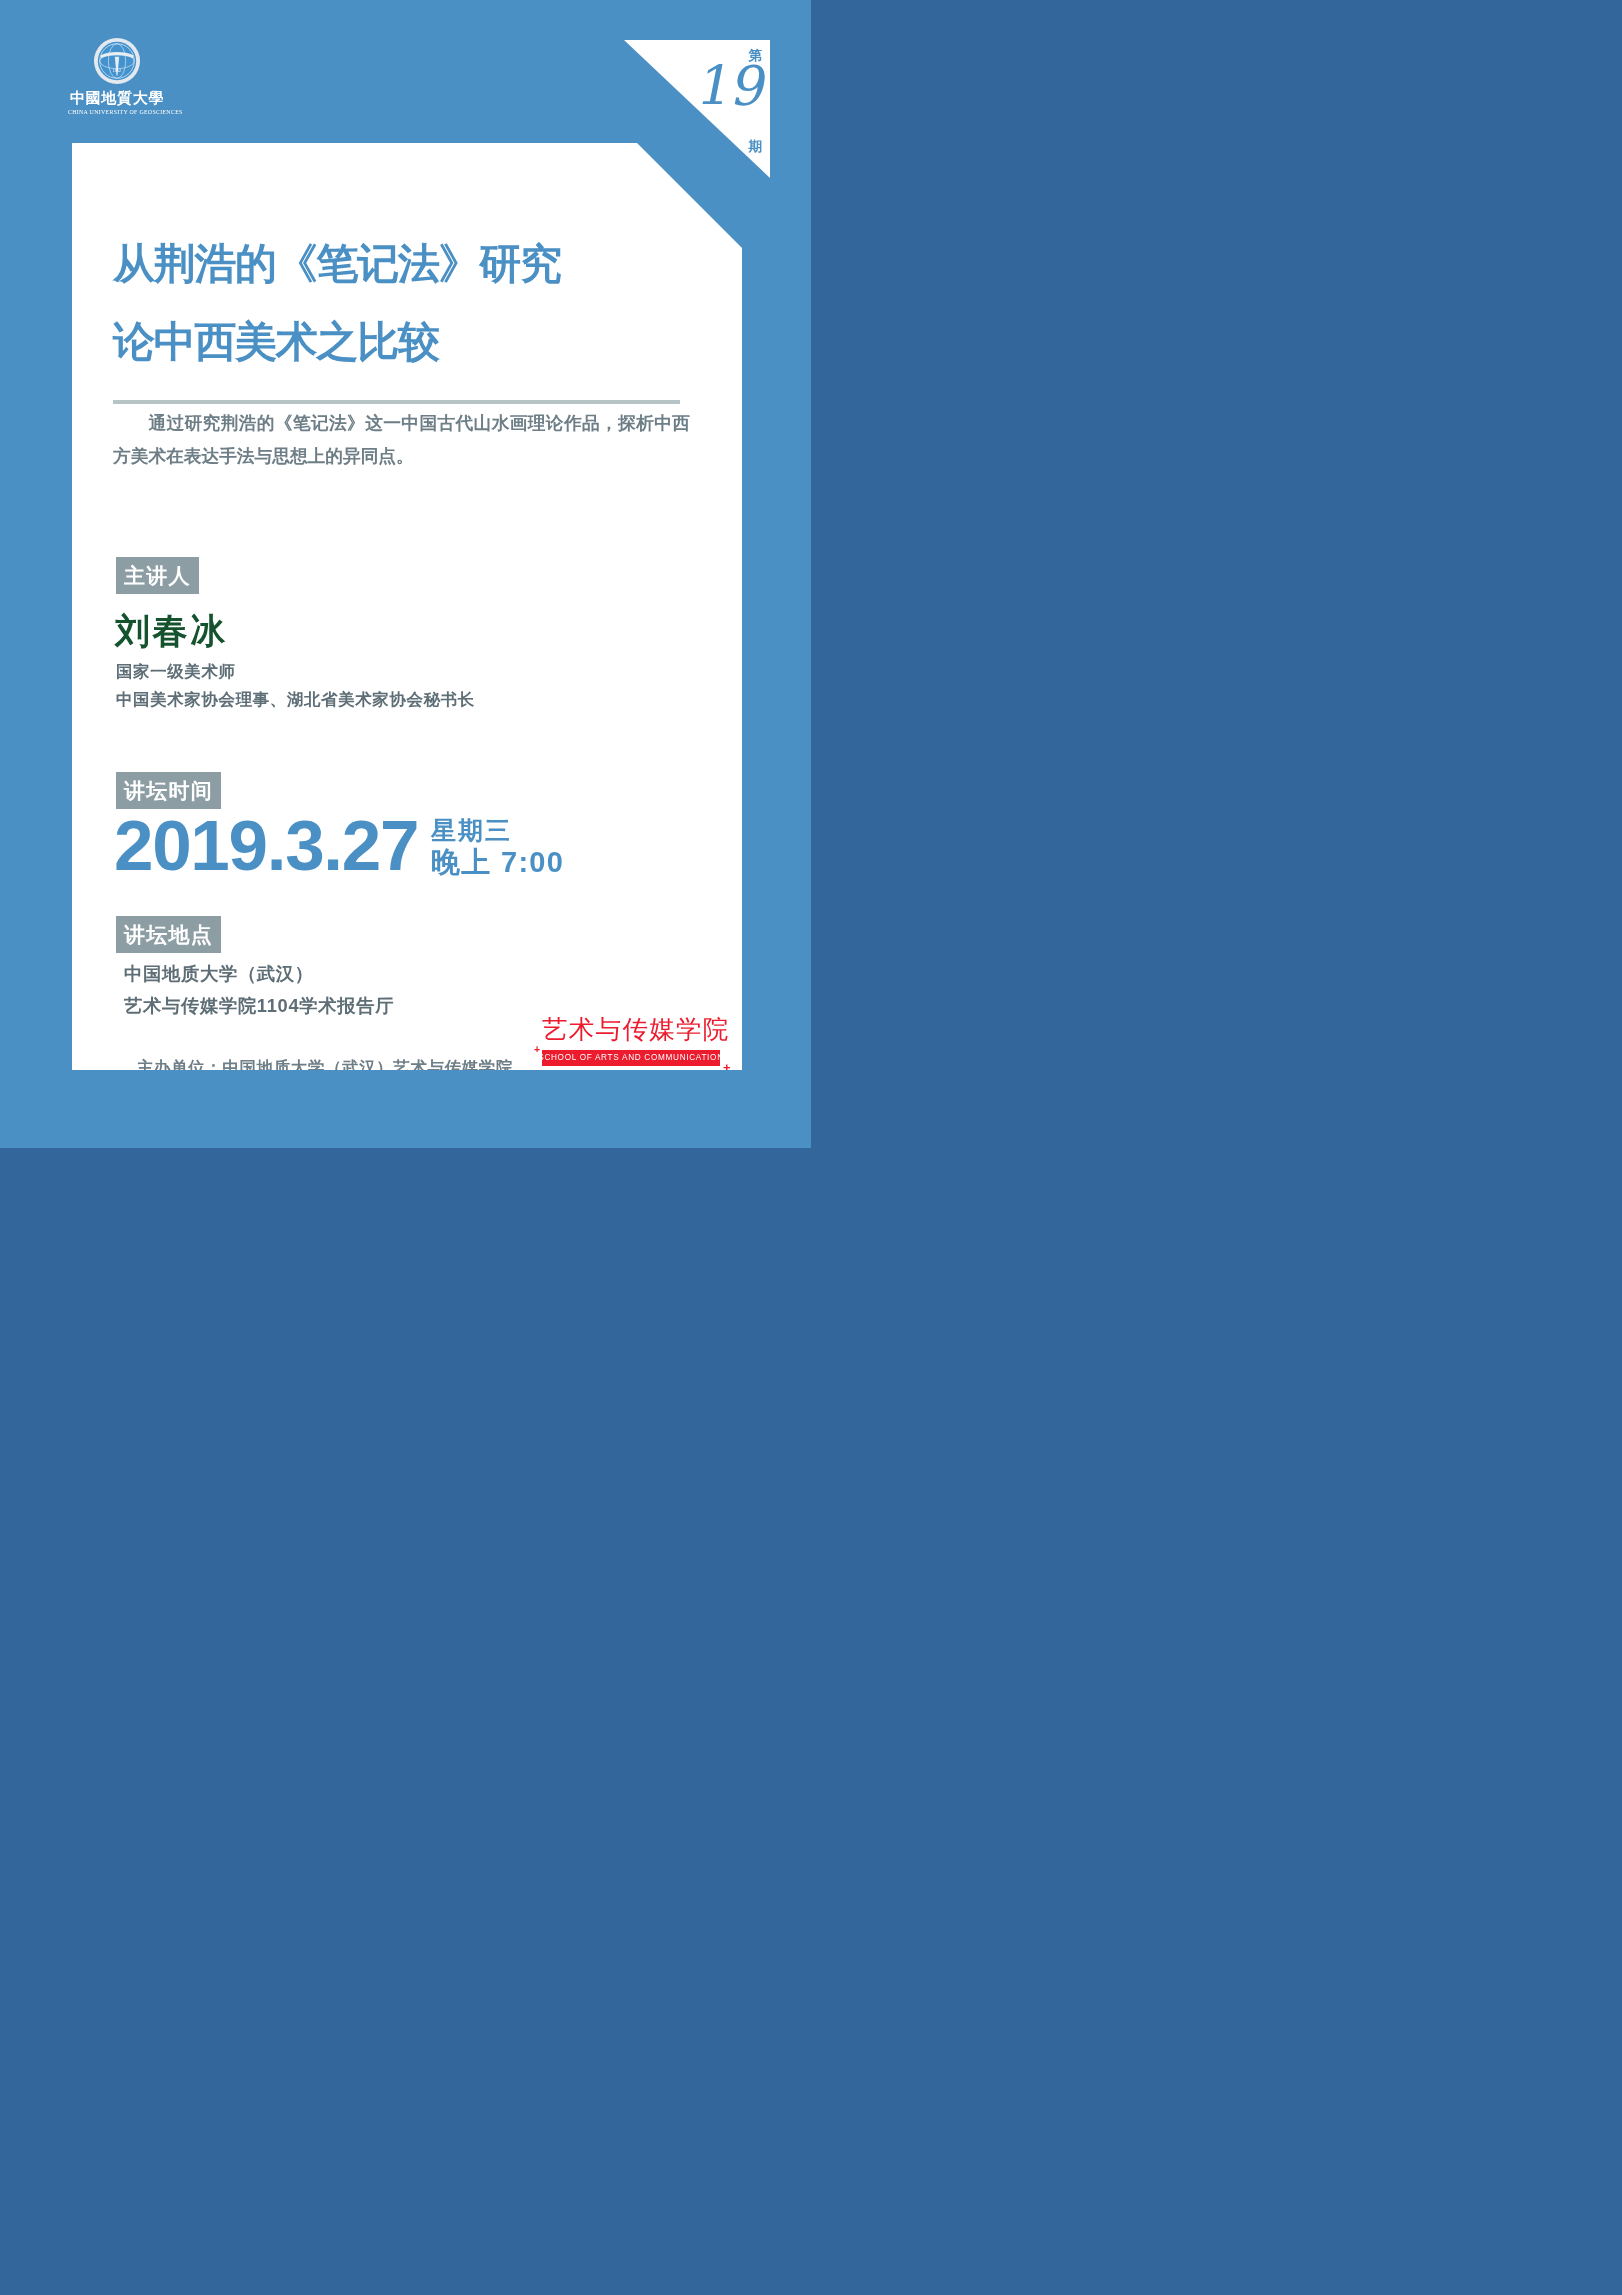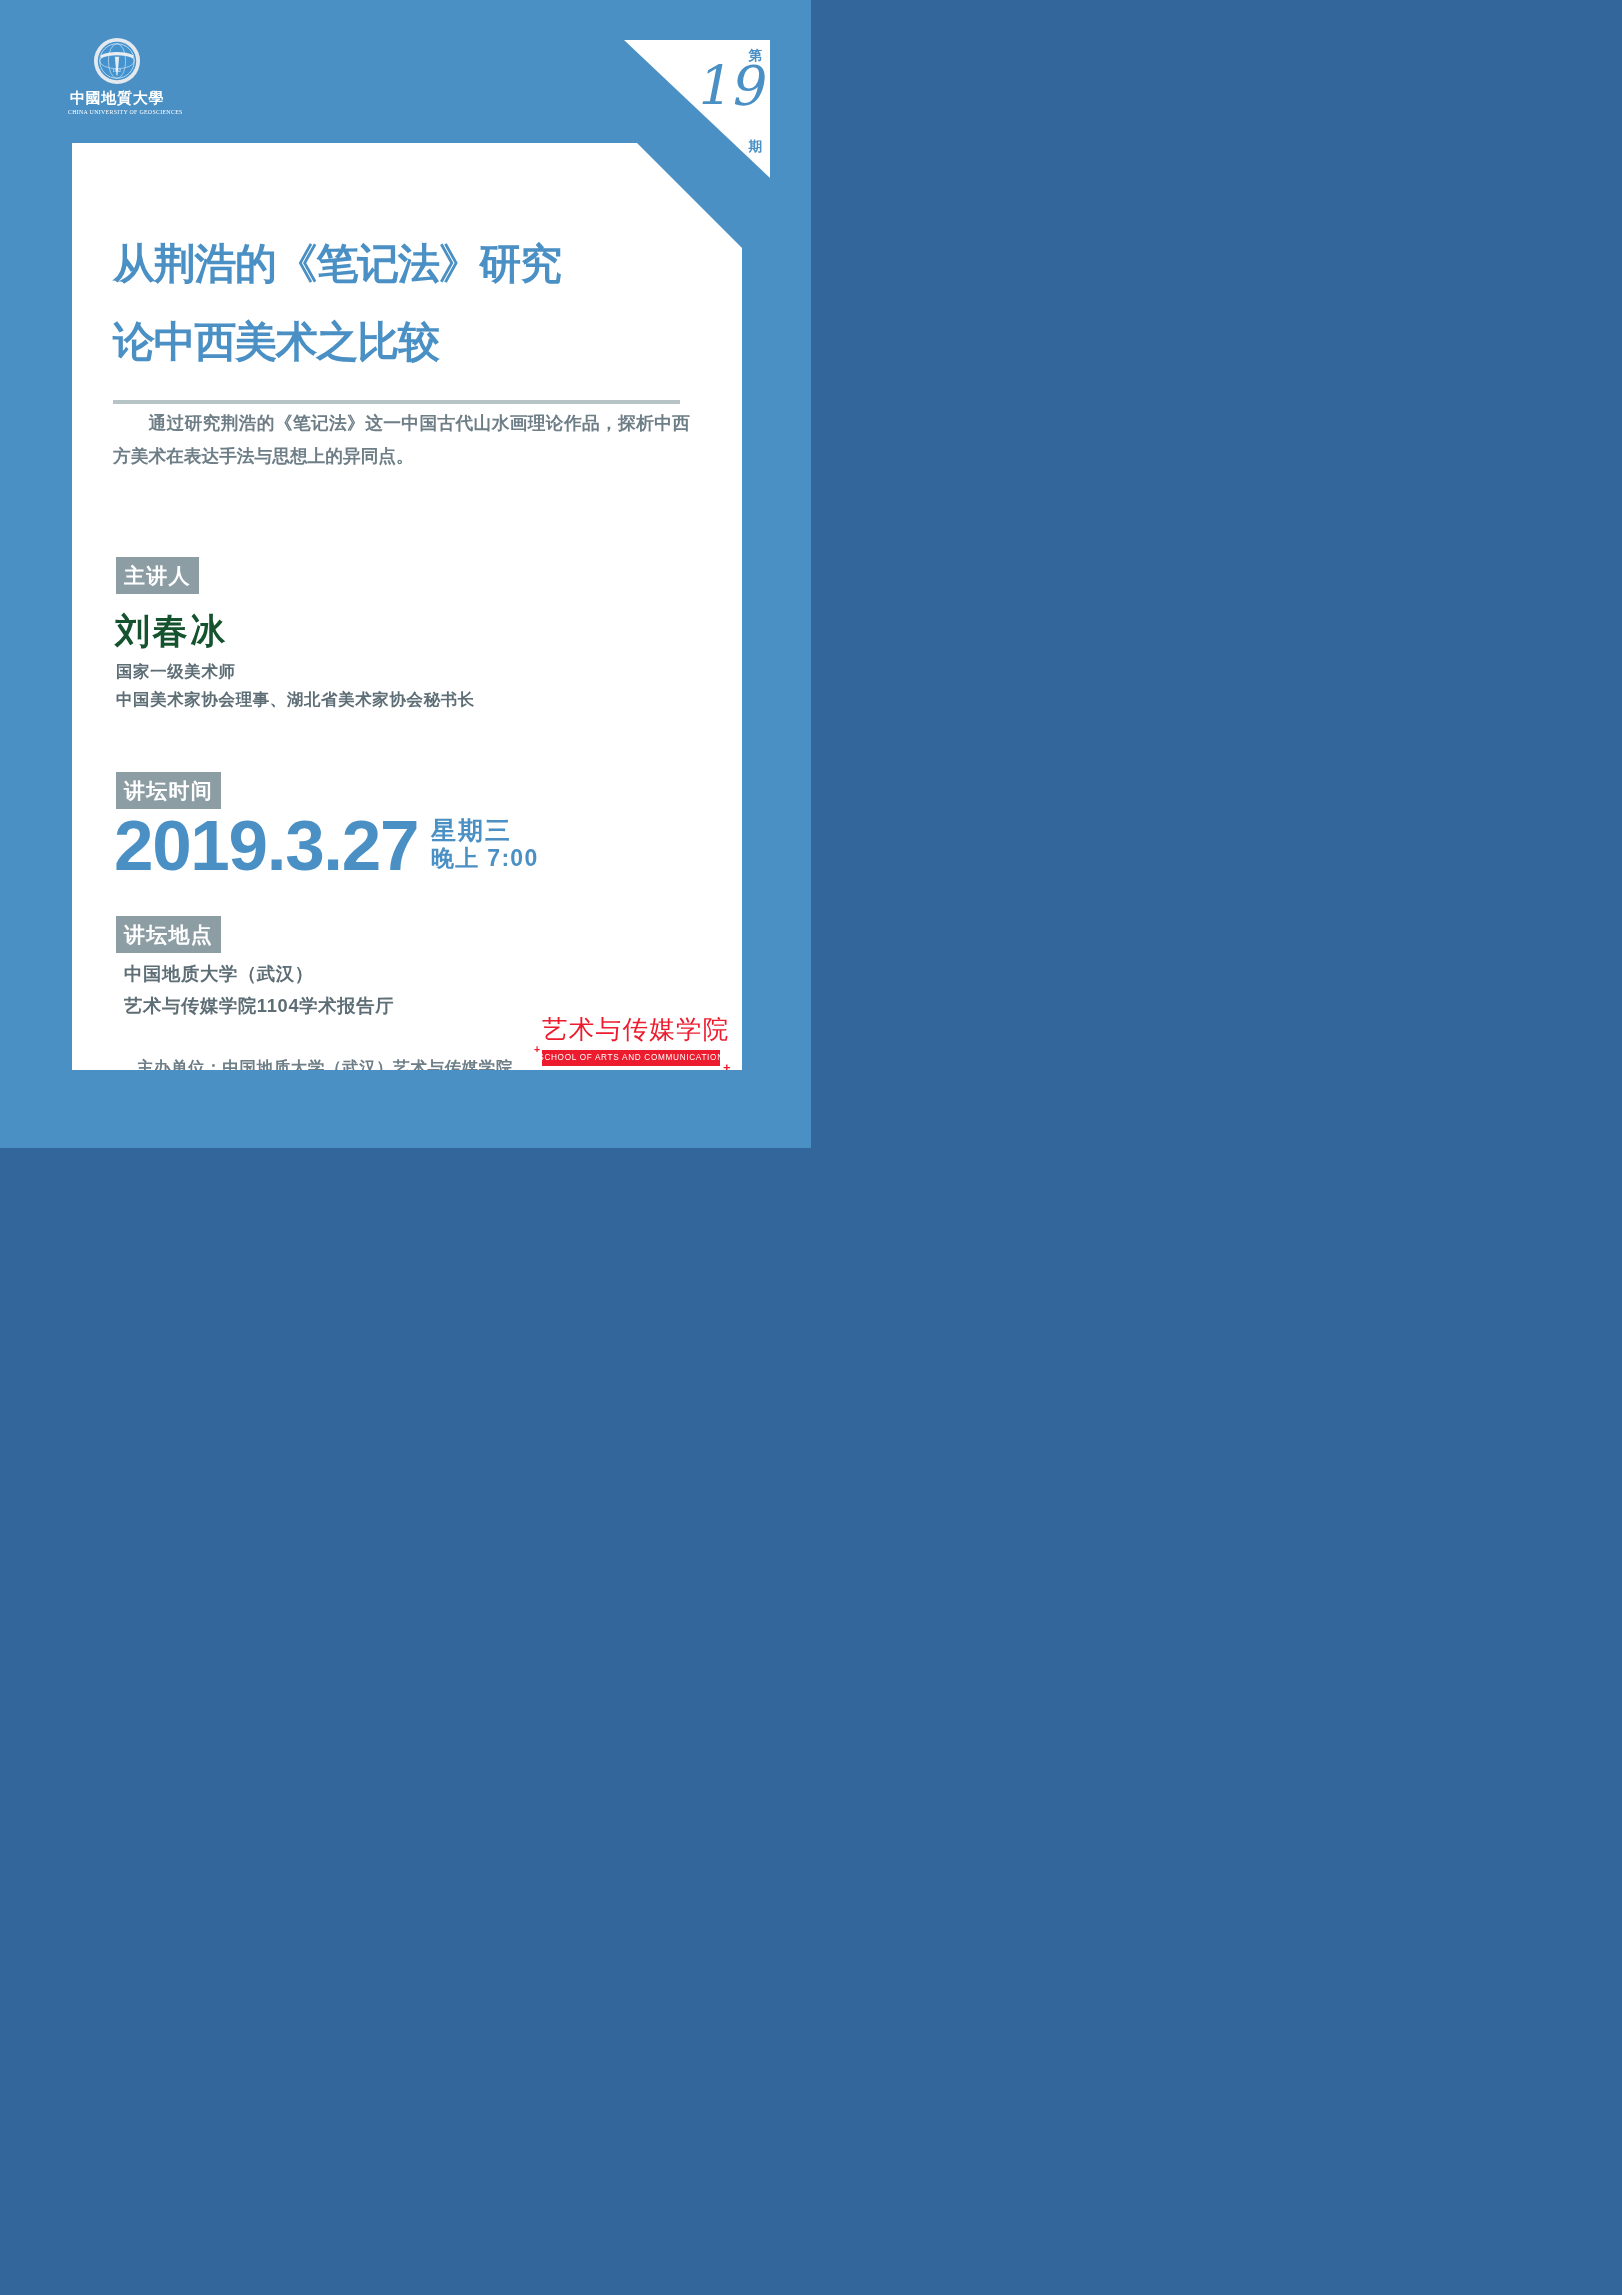--- a/index.html
+++ b/index.html
@@ -48,21 +48,21 @@
   .badge.speaker{left:44px;top:414px;}
   .badge.time{left:44px;top:629px;}
   .badge.place{left:44px;top:773px;}
   .speaker-name{position:absolute;left:43px;top:465px;margin:0;color:#14532d;font-size:35px;font-weight:bold;letter-spacing:2.6px;}
   .speaker-title{position:absolute;left:44px;margin:0;color:#5E6E76;font-size:16.4px;font-weight:bold;letter-spacing:0.7px;white-space:nowrap;}
   .speaker-title.t1{top:518px;}
   .speaker-title.t2{top:546px;}
   .date-big{position:absolute;left:42px;top:667px;margin:0;color:#4A90C4;font-size:71px;
     font-weight:bold;letter-spacing:-1.3px;line-height:1;white-space:nowrap;}
   .date-weekday{position:absolute;left:359px;top:671px;margin:0;color:#4A90C4;font-size:25px;font-weight:bold;letter-spacing:2px;}
-  .date-hour{position:absolute;left:359px;top:700px;margin:0;color:#4A90C4;font-size:23px;font-weight:bold;letter-spacing:1.3px;}
+  .date-hour{position:absolute;left:359px;top:700px;margin:0;color:#4A90C4;font-size:29px;font-weight:bold;letter-spacing:1.3px;}
   .loc-line{position:absolute;left:44px;margin:8px;color:#5E6E76;font-size:18.3px;font-weight:bold;letter-spacing:0.7px;white-space:nowrap;}
   .loc-line.l1{top:810px;}
   .loc-line.l2{top:842px;}
   .organizer{position:absolute;left:49px;top:898px;margin:16px;color:#6E7E87;font-size:16.4px;font-weight:bold;letter-spacing:0.7px;white-space:nowrap;}
   
   .school-logo{position:absolute;left:470px;top:869px;width:187px;}
   .school-logo-cn{margin:0;color:#EC1C2E;font-size:25.5px;letter-spacing:1.3px;white-space:nowrap;
     font-family:"Liberation Sans","DejaVu Sans",sans-serif;}
   .school-logo-bar{position:relative;margin-top:2.6px;width:178px;height:16.4px;background:#EC1C2E;
     display:flex;align-items:center;justify-content:center;}

